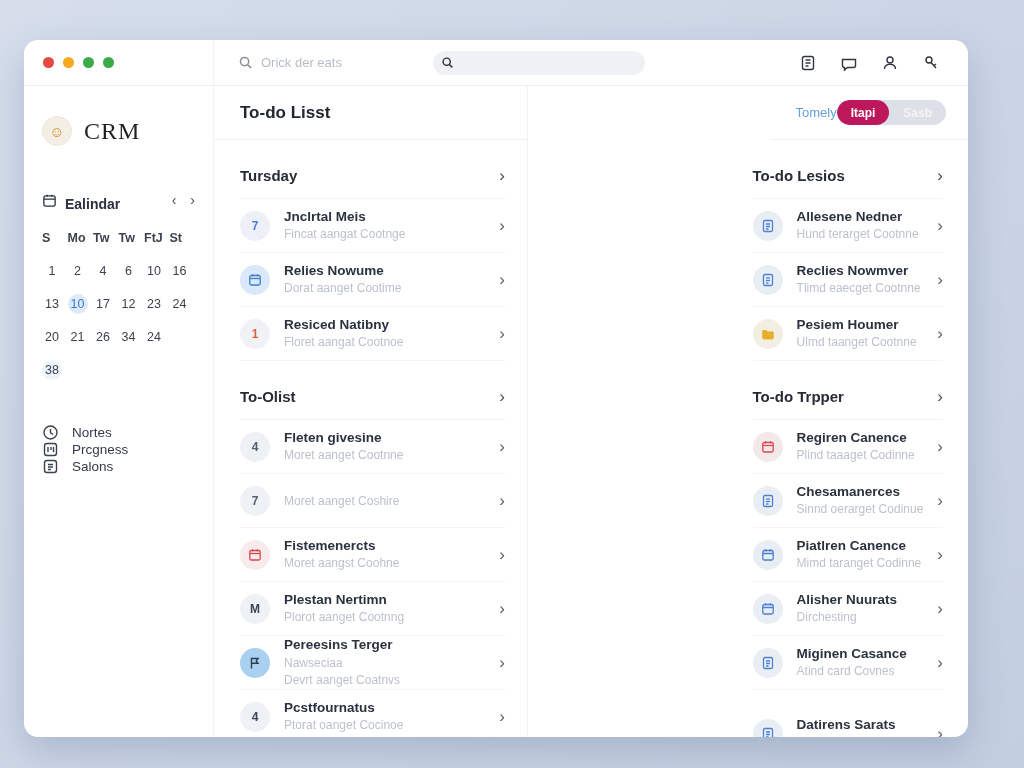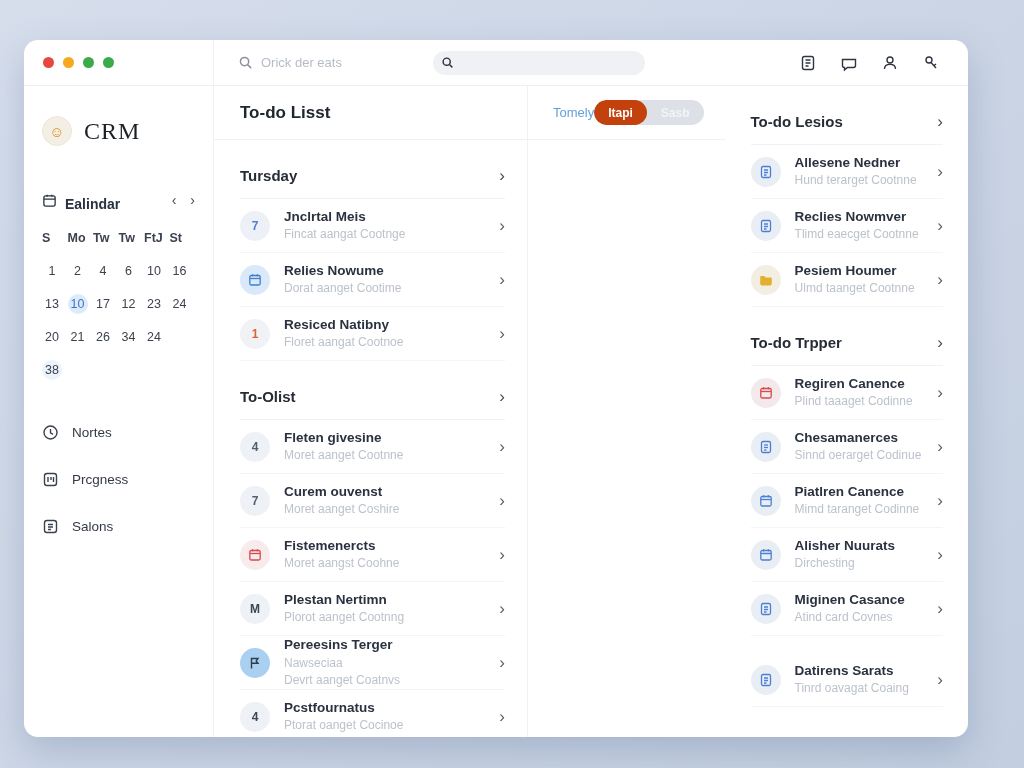--- a/index.html
+++ b/index.html
@@ -25,53 +25,53 @@
   .search-pill { position:absolute; left:409px; top:11px; width:212px; height:24px; background:#f0f1f4;
     border:none; outline:none; border-radius:12px; padding:0 10px 0 28px; font-size:12px; color:#555; }
   .search-pill-icon { position:absolute; left:417px; top:16px; color:#8a909b; pointer-events:none; }
   .topbar-icons { position:absolute; right:28px; top:0; height:100%; display:flex; align-items:center; gap:23px; }
   .tb-icon { width:18px; height:18px; color:#2e3440; cursor:pointer; display:inline-flex; }
   .tb-icon svg { width:100%; height:100%; }
   
   .main { flex:1; display:flex; min-height:0; }
   .sidebar { width:190px; flex:0 0 190px; border-right:1px solid #f0f1f4; padding:0 18px; }
   .col-middle { width:314px; flex:0 0 314px; border-right:1px solid #f0f1f4; display:flex; flex-direction:column; }
-  .col-right { flex:1; display:flex; flex-direction:row; }
+  .col-right { flex:1; display:flex; flex-direction:column;align-items:flex-end; }
   
   .logo-row { display:flex; align-items:center; gap:12px; margin-top:30px; }
   .logo-avatar { width:30px; height:30px; border-radius:50%; background:#f4efe4; border:1px solid #eee6d6;
     display:flex; align-items:center; justify-content:center; font-size:15px; color:#d8902c; }
   .logo-text { font-family:"Liberation Serif", serif; font-size:24px; color:#1c2128; letter-spacing:1px;text-align:center; }
   .cal-head { display:flex; align-items:center; margin-top:42px; gap:8px; }
   .cal-title { font-size:14px; font-weight:700; color:#2a3140; flex:1;margin-top:8px; }
   .cal-ico { width:15px; height:15px; color:#2a3140; display:inline-flex; }
   .cal-ico svg{ width:100%; height:100%; }
   .cal-nav { display:flex; gap:14px; color:#434b58; font-size:14px; }
   .cal-nav span { cursor:pointer; line-height:1; }
   .cal-grid { margin-top:16px; display:grid; grid-template-columns:repeat(6,1fr); row-gap:13px; }
   .cal-cell { font-size:12.5px; color:#3c4350; text-align:left; height:20px; display:flex; align-items:center; }
   .cal-cell.hdr { font-weight:700; color:#3c4350; }
   .cal-cell .num { min-width:20px; height:20px; display:inline-flex; align-items:center; justify-content:center;
     border-radius:50%; cursor:pointer; }
   .cal-cell .num.sel { background:#dcebfa; color:#3f74c9; }
   .cal-cell .num.soft { background:#edf3fb; }
-  .nav-list { margin-top:44px; display:flex; flex-direction:column; gap:30px; }
+  .nav-list { margin-top:44px; display:flex; flex-direction:column; }
   .nav-item { display:flex; align-items:center; gap:13px; cursor:pointer; }
   .nav-ico { width:17px; height:17px; color:#3a424e; display:inline-flex; }
   .nav-ico svg { width:100%; height:100%; }
   .nav-label { font-size:13.5px; color:#333a46; }
   
   .col-header { height:54px; flex:0 0 54px; border-bottom:1px solid #f0f1f4; display:flex; align-items:center; }
   .col-middle .col-header { padding:0 22px 0 26px; }
   .page-title { font-size:17px; font-weight:700; color:#20262f; }
   .col-right .col-header { padding:0 22px 0 25px; justify-content:space-between; }
   .link-blue { font-size:13px; color:#64a0dc; cursor:pointer; }
   .toggle { display:flex; background:#dde1e7; border-radius:13px; overflow:hidden; height:25px; }
   .toggle .seg { font-size:12px; font-weight:700; display:flex; align-items:center; padding:0 14px; cursor:pointer; }
-  .toggle .seg.active { background:#c2410c; color:#fdfefe; border-radius:13px; }
+  .toggle .seg.active { background:#be185d; color:#fdfefe; border-radius:13px; }
   .toggle .seg.idle { color:#f2f4f7; }
   
   .col-scroll { flex:1; overflow:hidden; }
   .col-middle .col-scroll { padding:0 22px 0 26px; }
   .col-right  .col-scroll { padding:0 25px 0 25px; }
   .sec-header { display:flex; align-items:center; justify-content:space-between;
     padding:27px 0 14px 0; border-bottom:1px solid #f1f2f5; cursor:pointer; }
   .sec-title { font-size:15px; font-weight:700; color:#262c35; }
   .chev { color:#454d59; font-size:17px; line-height:1; font-weight:400; }
   .row { height:54px; display:flex; align-items:center; gap:14px; border-bottom:1px solid #f3f4f6; cursor:pointer; }
@@ -312,21 +312,20 @@
             <span class="row-icon" style="background: rgb(238, 241, 246); color: rgb(83, 93, 107);">4</span>
             <div class="row-text">
               <div class="row-title">Fleten givesine</div>
               <div class="row-sub">Moret aanget Cootnne</div>
             </div>
             <span class="chev">›</span>
           </div>
           <div class="row">
             <span class="row-icon" style="background: rgb(238, 241, 246); color: rgb(83, 93, 107);">7</span>
             <div class="row-text">
-              <div class="row-title">Curem ouvenst</div>
               <div class="row-sub">Moret aanget Coshire</div>
             </div>
             <span class="chev">›</span>
           </div>
           <div class="row">
             <span class="row-icon" style="background: rgb(247, 235, 236); color: rgb(217, 72, 80);">
               <svg viewBox="0 0 14 14" fill="none" stroke="currentColor" stroke-width="1.3">
                 <rect x="1.8" y="2.5" width="10.4" height="9.5" rx="1.5"></rect>
                 <line x1="1.8" y1="5.5" x2="12.2" y2="5.5"></line>
                 <line x1="4.6" y1="1.2" x2="4.6" y2="3.4"></line>

